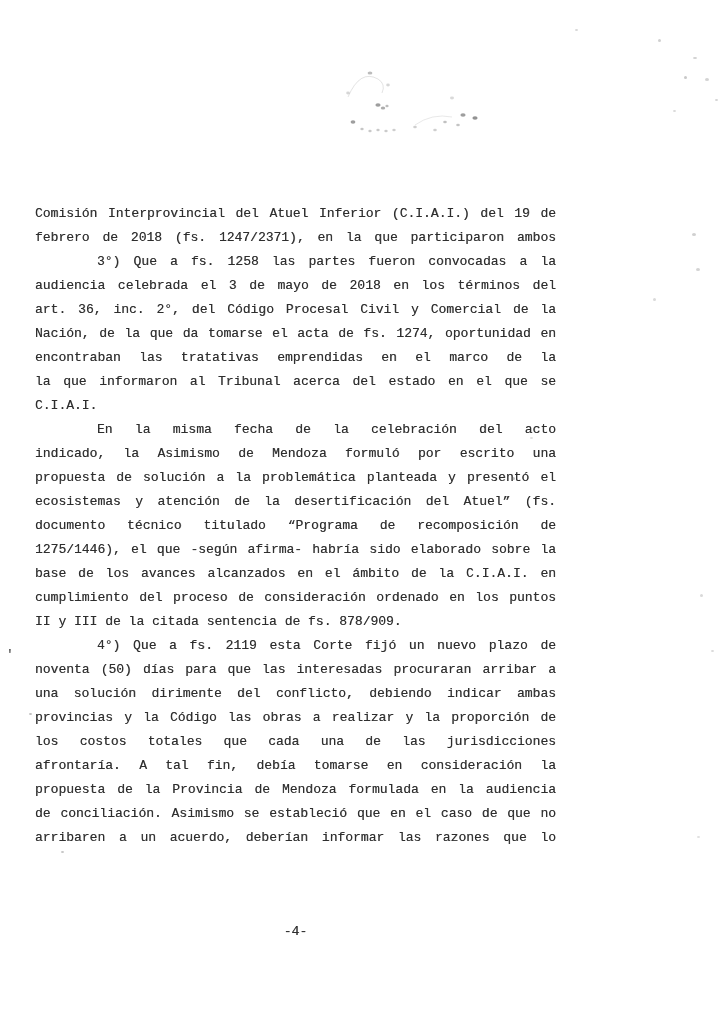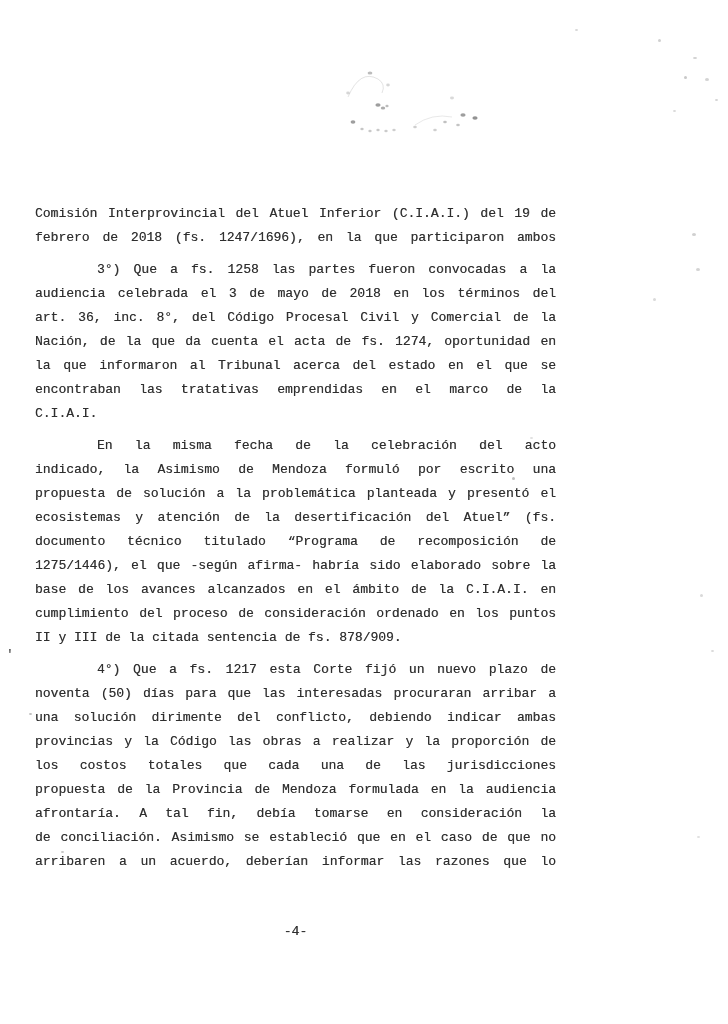--- a/index.html
+++ b/index.html
@@ -17,21 +17,21 @@
   }
   .doc-text {
     position: absolute;
     left: 35px; top: 202px; width: 521px;
     font-size: 13px;
     line-height: 24px;
     color: #2e2e2e;
     text-shadow: 0.3px 0.3px 0.5px rgba(46,46,46,0.55);
   }
   .para { margin: 0; }
-  .para + .para { margin-top: 8px; }
+  .para + .para { }
   .line {
     text-align: justify;
     text-align-last: justify;
     height: 24px;
     overflow: hidden;
   }
   .line.para-end { text-align-last: left; }
   .para.indent .line:first-child { text-indent: 62px; }
   .page-number {
     position: absolute;
@@ -82,50 +82,50 @@
     <ellipse cx="155" cy="63" rx="2.6" ry="1.8" fill="#4a4a4a" opacity="0.6"></ellipse>
     <ellipse cx="125" cy="67" rx="1.8" ry="1.3" fill="#6b6b6b" opacity="0.42"></ellipse>
     <ellipse cx="138" cy="70" rx="1.8" ry="1.3" fill="#6b6b6b" opacity="0.4"></ellipse>
     <ellipse cx="95" cy="72" rx="1.8" ry="1.3" fill="#7a7a7a" opacity="0.36"></ellipse>
     <ellipse cx="115" cy="75" rx="1.8" ry="1.3" fill="#7a7a7a" opacity="0.36"></ellipse>
   </svg>
 
   <div class="doc-text">
       <div class="para">
         <div class="line">Comisión Interprovincial del Atuel Inferior (C.I.A.I.) del 19 de</div>
-        <div class="line">febrero de 2018 (fs. 1247/1696), en la que participaron ambos</div>
+        <div class="line">febrero de 2018 (fs. 1247/2371), en la que participaron ambos</div>
       </div>
       <div class="para indent">
         <div class="line">3°) Que a fs. 1258 las partes fueron convocadas a la</div>
         <div class="line">audiencia celebrada el 3 de mayo de 2018 en los términos del</div>
-        <div class="line">art. 36, inc. 8°, del Código Procesal Civil y Comercial de la</div>
-        <div class="line">Nación, de la que da cuenta el acta de fs. 1274, oportunidad en</div>
+        <div class="line">art. 36, inc. 2°, del Código Procesal Civil y Comercial de la</div>
+        <div class="line">Nación, de la que da tomarse el acta de fs. 1274, oportunidad en</div>
+        <div class="line">encontraban las tratativas emprendidas en el marco de la</div>
         <div class="line">la que informaron al Tribunal acerca del estado en el que se</div>
-        <div class="line">encontraban las tratativas emprendidas en el marco de la</div>
         <div class="line para-end">C.I.A.I.</div>
       </div>
       <div class="para indent">
         <div class="line">En la misma fecha de la celebración del acto</div>
         <div class="line">indicado, la Asimismo de Mendoza formuló por escrito una</div>
         <div class="line">propuesta de solución a la problemática planteada y presentó el</div>
         <div class="line">ecosistemas y atención de la desertificación del Atuel” (fs.</div>
         <div class="line">documento técnico titulado “Programa de recomposición de</div>
         <div class="line">1275/1446), el que -según afirma- habría sido elaborado sobre la</div>
         <div class="line">base de los avances alcanzados en el ámbito de la C.I.A.I. en</div>
         <div class="line">cumplimiento del proceso de consideración ordenado en los puntos</div>
         <div class="line para-end">II y III de la citada sentencia de fs. 878/909.</div>
       </div>
       <div class="para indent">
-        <div class="line">4°) Que a fs. 1217 esta Corte fijó un nuevo plazo de</div>
+        <div class="line">4°) Que a fs. 2119 esta Corte fijó un nuevo plazo de</div>
         <div class="line">noventa (50) días para que las interesadas procuraran arribar a</div>
         <div class="line">una solución dirimente del conflicto, debiendo indicar ambas</div>
         <div class="line">provincias y la Código las obras a realizar y la proporción de</div>
         <div class="line">los costos totales que cada una de las jurisdicciones</div>
+        <div class="line">afrontaría. A tal fin, debía tomarse en consideración la</div>
         <div class="line">propuesta de la Provincia de Mendoza formulada en la audiencia</div>
-        <div class="line">afrontaría. A tal fin, debía tomarse en consideración la</div>
         <div class="line">de conciliación. Asimismo se estableció que en el caso de que no</div>
         <div class="line">arribaren a un acuerdo, deberían informar las razones que lo</div>
       </div>
     </div>
 
   <span class="margin-mark">'</span>
 
   <div class="page-number">-4-</div>
 
   <div>

